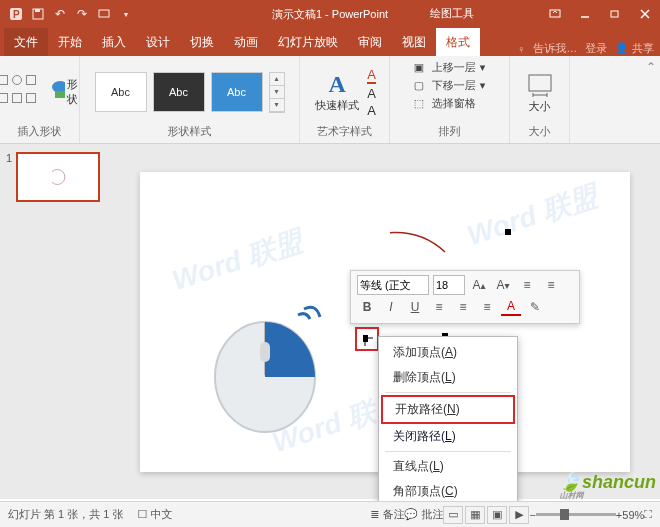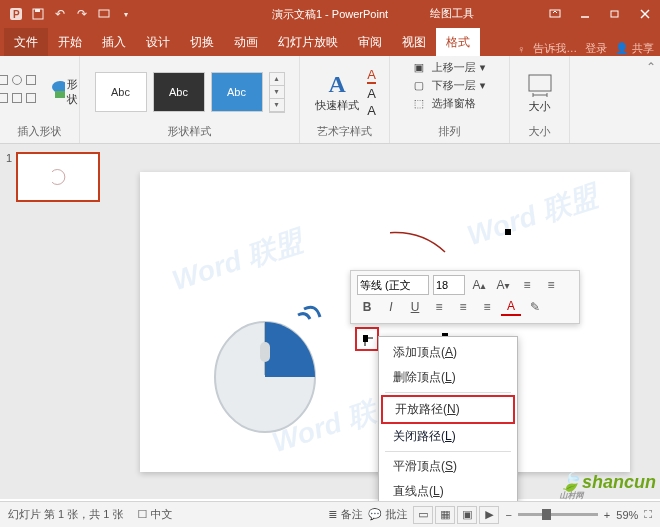--- a/index.html
+++ b/index.html
@@ -58,21 +58,21 @@
 .mt-select{border:1px solid #bbb;font-size:11px;padding:1px 2px;background:#fff;height:20px}
 .mt-btn{width:20px;height:18px;display:flex;align-items:center;justify-content:center;font-size:12px;color:#555}
 .context-menu{position:absolute;left:378px;top:336px;background:#fff;border:1px solid #bbb;box-shadow:0 2px 8px rgba(0,0,0,.25);padding:3px 2px;width:140px}
 .ctx-item{padding:4px 12px;font-size:12px;color:#333}
 .ctx-item.disabled{color:#0f172a}
 .ctx-item .hotkey{text-decoration:underline}
 .ctx-divider{height:1px;background:#ddd;margin:2px 4px}
 .highlight-box{border:2px solid #d9262a;}
 .node-cursor{position:absolute;left:355px;top:327px;width:24px;height:24px;border:2px solid #d9262a;display:flex;align-items:center;justify-content:center}
 .statusbar{position:absolute;bottom:0;left:0;right:0;height:26px;background:#f3f3f3;border-top:1px solid #d4d4d4;display:flex;align-items:center;padding:0 8px;font-size:11px;color:#555;justify-content:space-between}
-.status-right{display:flex;align-items:center;gap:6px}
+.status-right{display:flex;align-items:center;}
 .zoom-slider{width:80px;height:3px;background:#aaa;position:relative}
 .zoom-slider::after{content:"";position:absolute;left:30%;top:-4px;width:9px;height:11px;background:#666}
 .view-btns{display:flex;gap:2px}
 .view-btn{width:20px;height:18px;border:1px solid #ccc;display:flex;align-items:center;justify-content:center}
 .shancun{position:absolute;right:4px;bottom:28px;color:#6fa617;font-size:18px;font-style:italic;font-weight:bold}
 .shancun .leaf{color:#8bc220}
 .shancun small{font-size:8px;color:#999;display:block;line-height:6px}
 </style>
 </head>
 <body>
@@ -298,21 +298,20 @@
   </div>
 </div>
 
 <div class="context-menu">
   <div class="ctx-item"><span>添加顶点</span>(<span class="hotkey">A</span>)</div>
   <div class="ctx-item"><span>删除顶点</span>(<span class="hotkey">L</span>)</div>
   <div class="ctx-divider"></div>
   <div class="ctx-item highlight-box"><span>开放路径</span>(<span class="hotkey">N</span>)</div>
   <div class="ctx-item disabled"><span>关闭路径</span>(<span class="hotkey">L</span>)</div>
   <div class="ctx-divider"></div>
-  <div class="ctx-item"><span>平滑顶点</span>(<span class="hotkey">S</span>)</div>
   <div class="ctx-item"><span>直线点</span>(<span class="hotkey">L</span>)</div>
   <div class="ctx-item"><span>角部顶点</span>(<span class="hotkey">C</span>)</div>
 </div>
 
 <div class="shancun">
   <span class="leaf">🍃</span><span>shancun</span><small>山村网</small>
 </div>
 
 <div class="statusbar">
   <div style="display:flex;gap:14px;align-items:center">

